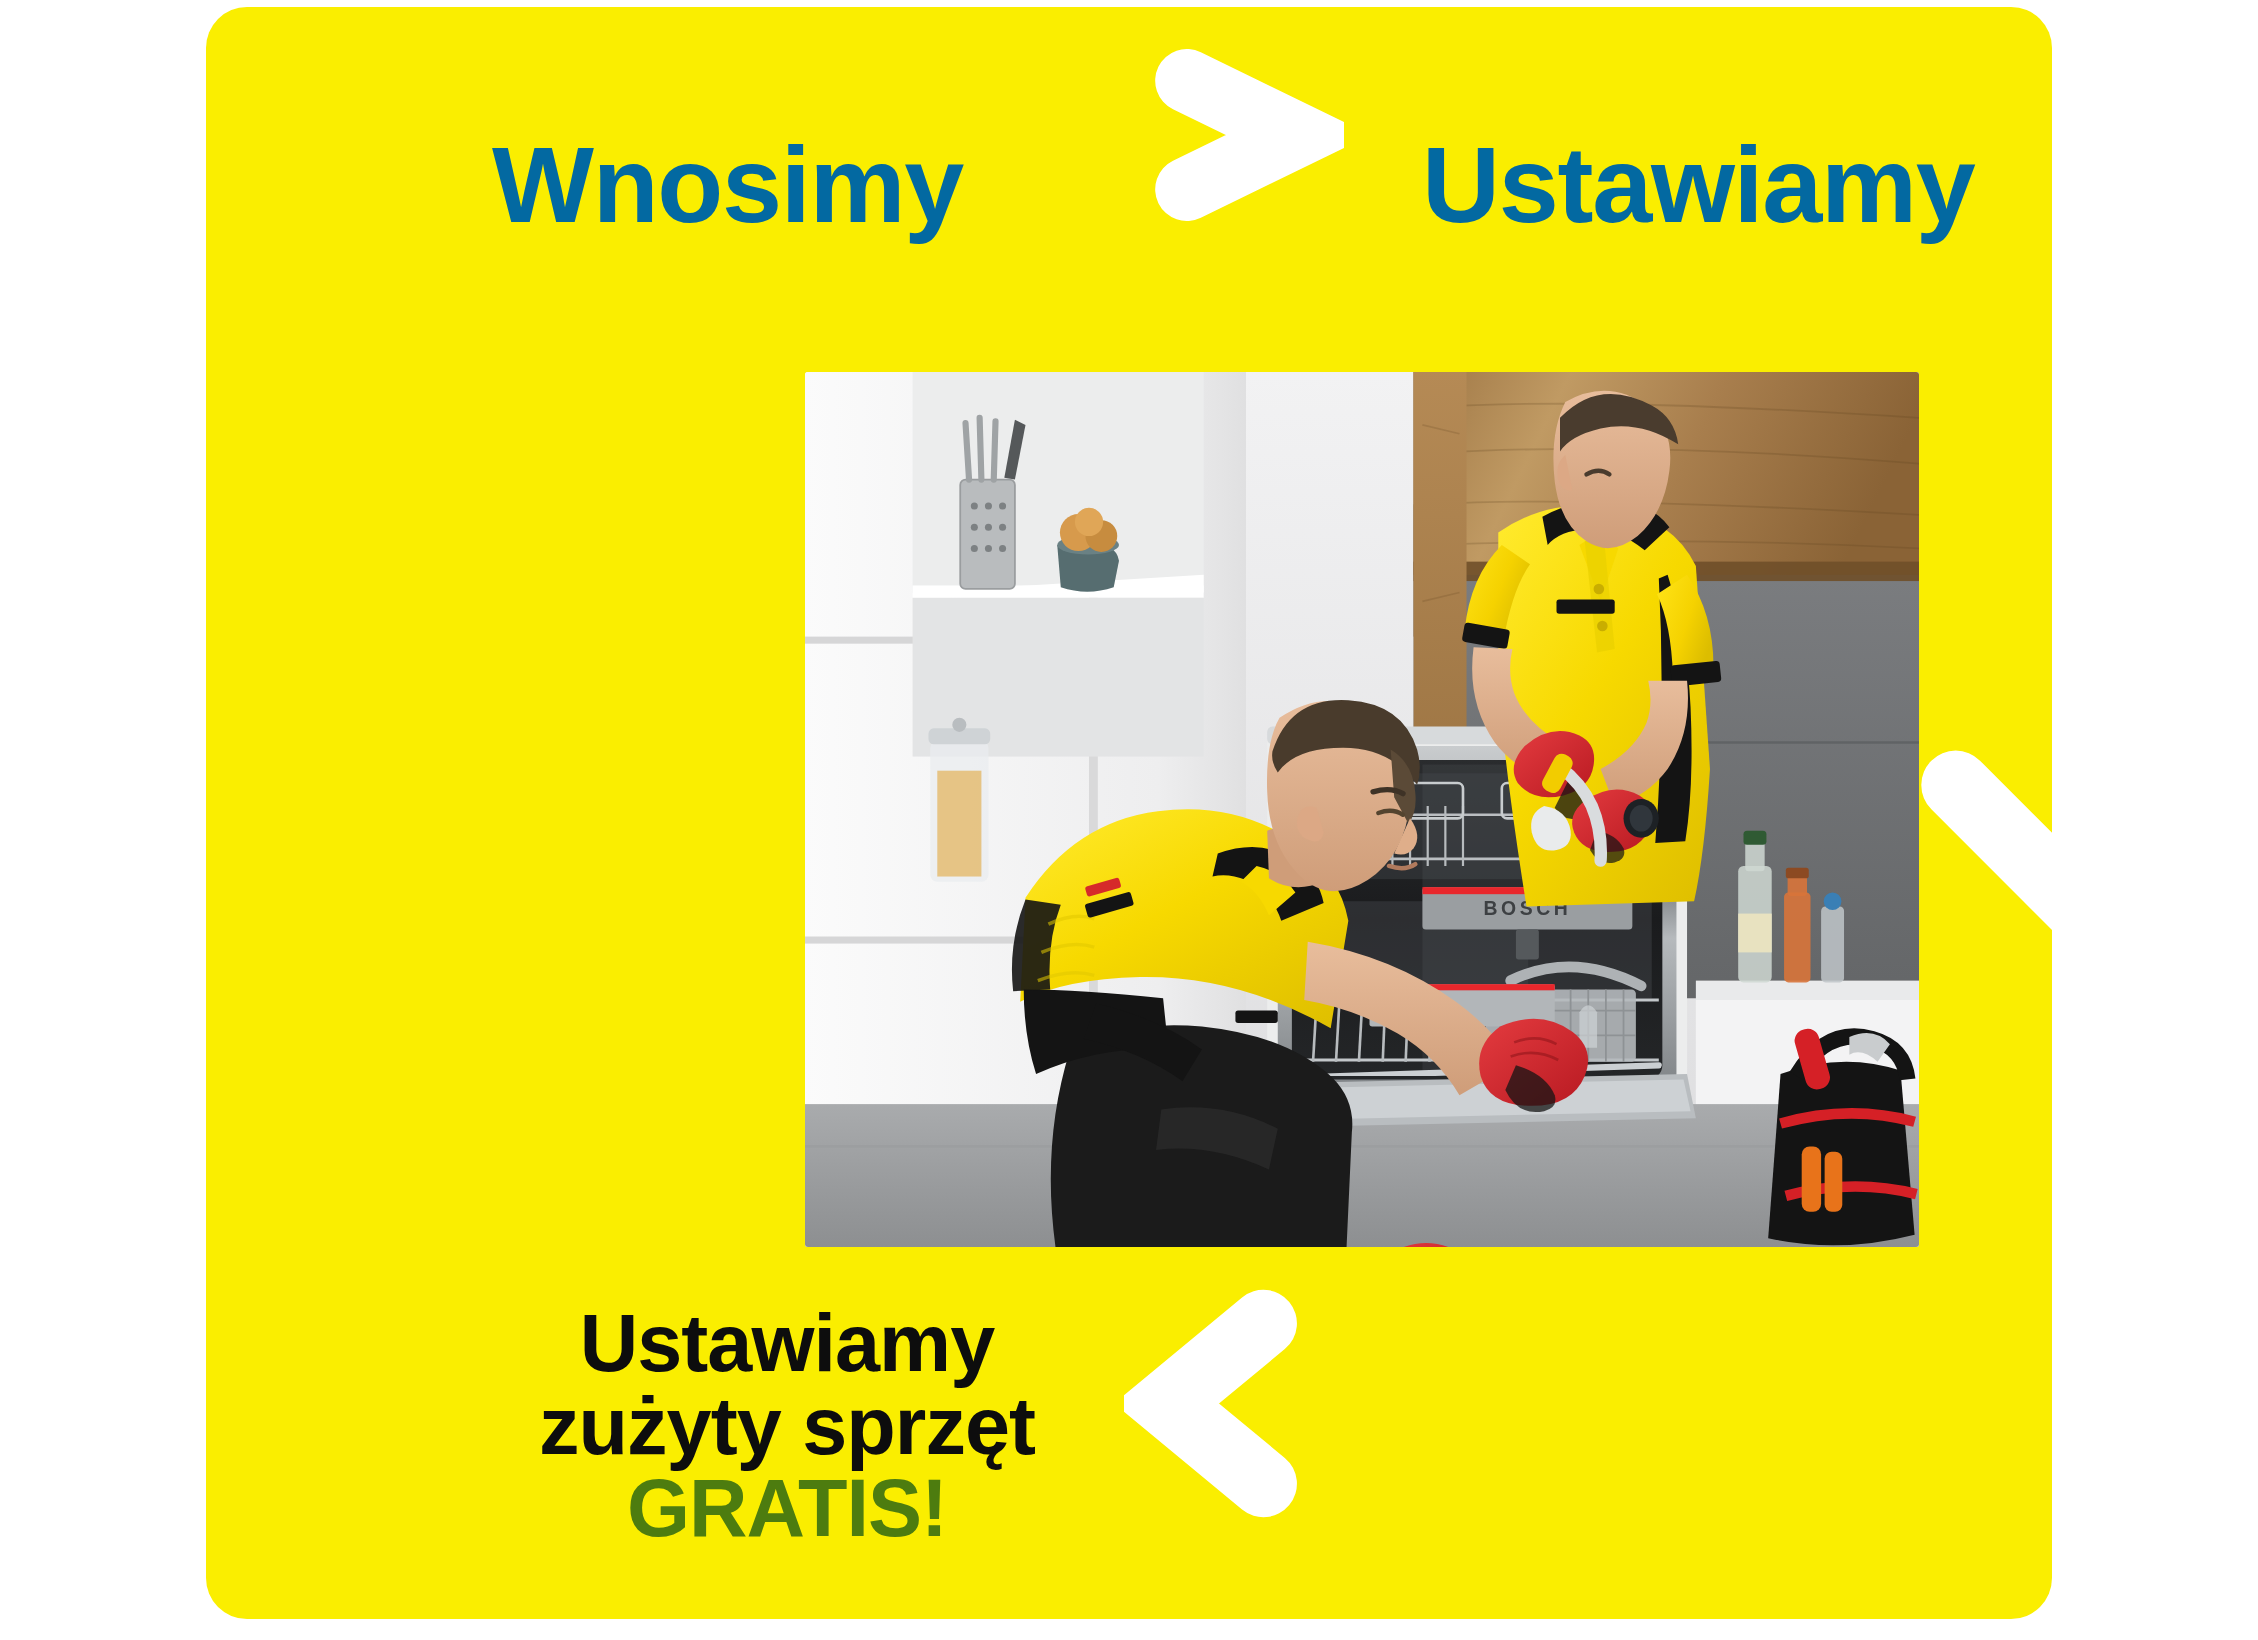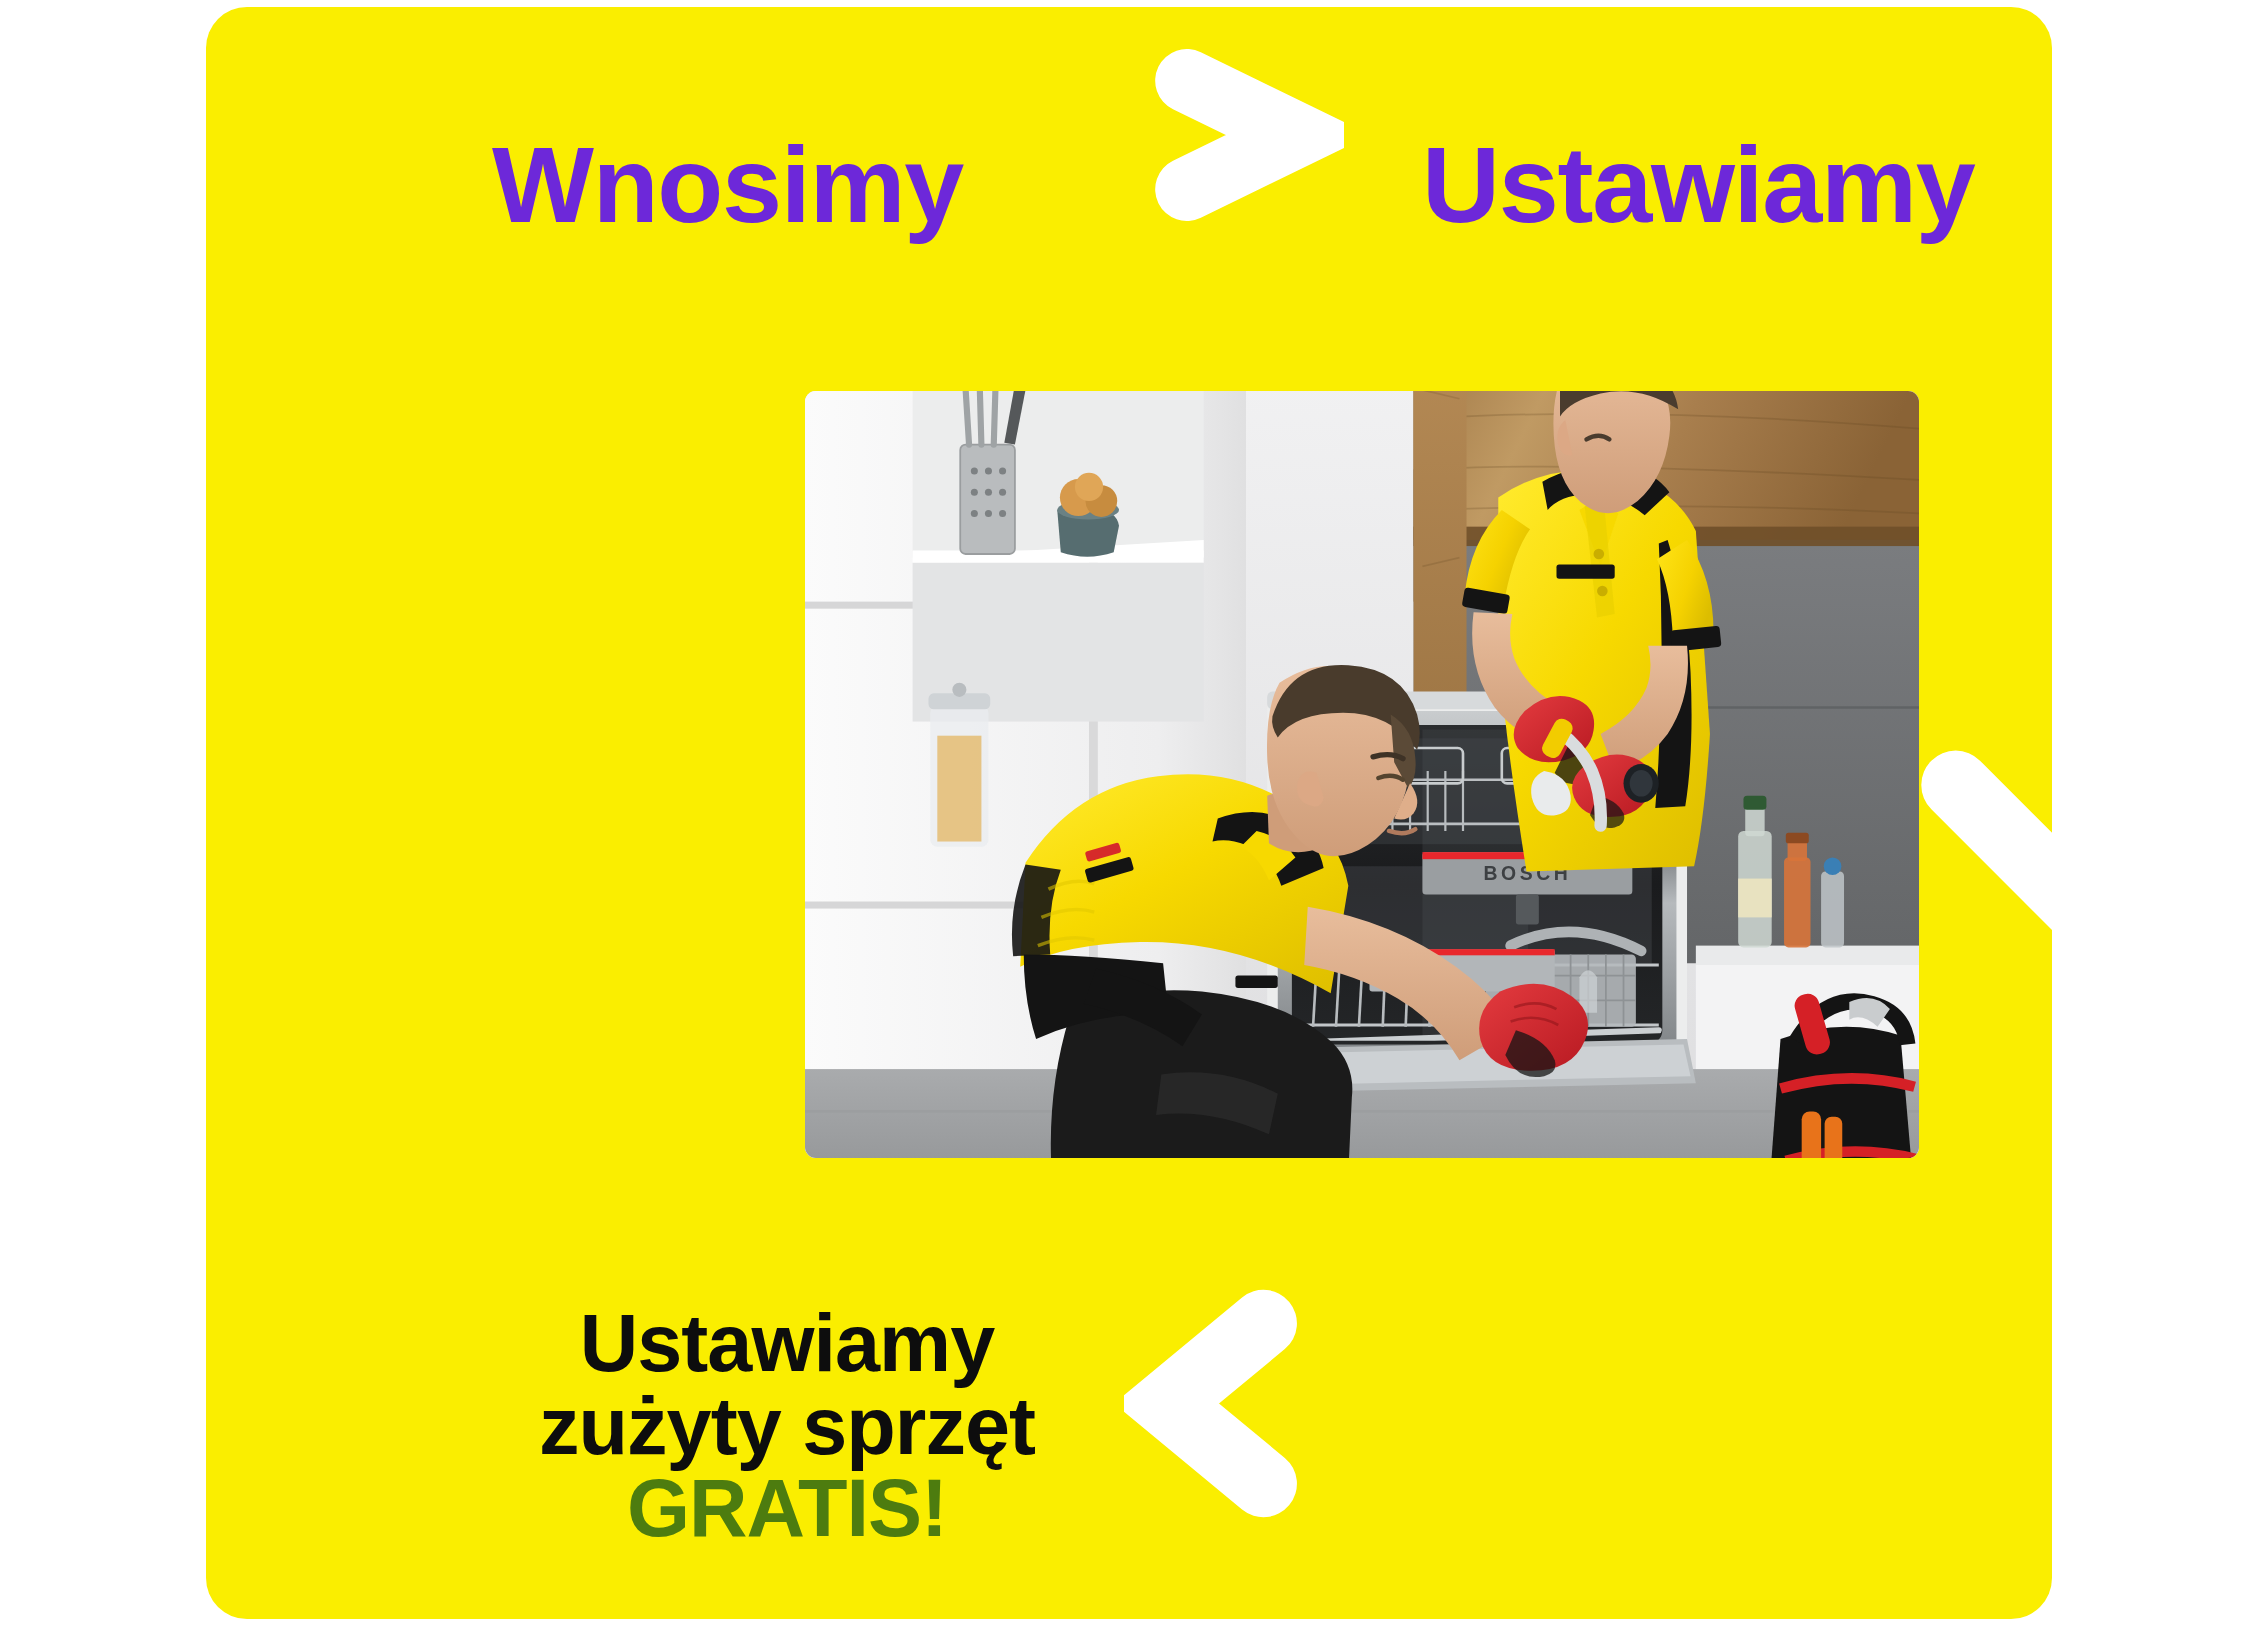--- a/index.html
+++ b/index.html
@@ -22,21 +22,21 @@
     top: 7px;
     width: 1846px;
     height: 1612px;
     background: #FAEE00;
     border-radius: 41px;
   }
 
   
   .headline {
     position: absolute;
-    color: #6d28d9;
+    color: #0369a1;
     font-weight: 900;
     letter-spacing: -0.012em;
     line-height: 1;
     white-space: nowrap;
     font-family: "Liberation Sans", sans-serif;
     -webkit-font-smoothing: antialiased;
   }
   .h-wnosimy    { left: 286px;  top: 124px;  font-size: 108px; }
   .h-ustawiamy  { left: 1216px; top: 124px;  font-size: 108px; }
   .h-podlaczamy { left: 1165px; top: 1366px; font-size: 113px; }
@@ -70,24 +70,24 @@
   .chev { position: absolute; }
   .chev svg { display: block; width: 100%; height: 100%; }
   .chev-right { left: 935px; top: 42px;   width: 203px; height: 172px; }
   .chev-down  { left: 1710px; top: 739px;  width: 284px; height: 205px; }
   .chev-left  { left: 918px; top: 1281px; width: 181px; height: 231px; }
 
   
   .photo {
     position: absolute;
     left: 599px;
-    top: 384px;
+    top: 365px;
     width: 1114px;
-    height: 767px;
-    border-radius: 11px;
+    height: 875px;
+    border-radius: 3px;
     overflow: hidden;
     background: #d8d9db;
   }
   .photo svg { display: block; width: 100%; height: 100%; }
 </style>
 </head>
 <body>
 
 <div class="card">
 

